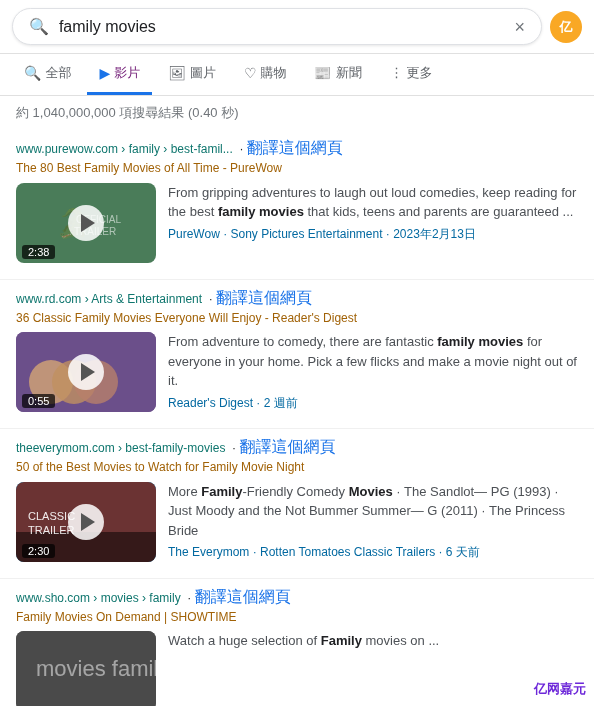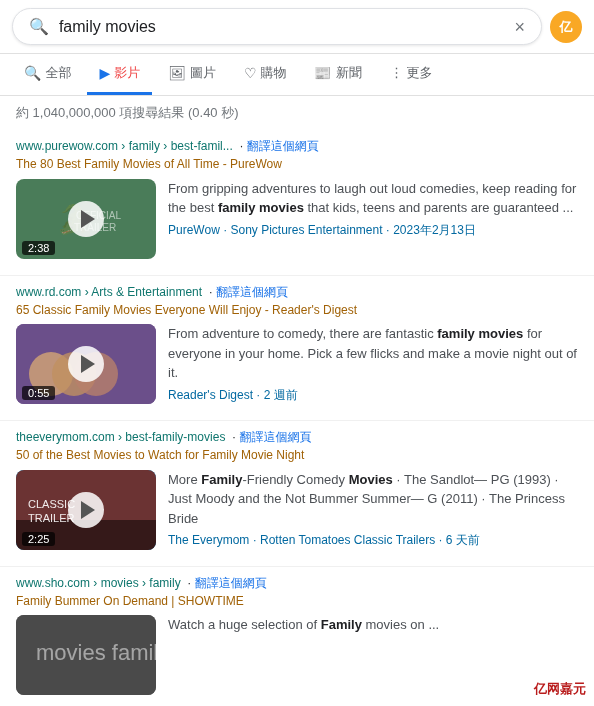--- a/index.html
+++ b/index.html
@@ -99,21 +99,21 @@
     .result-url {
       font-size: 12px;
       color: #202124;
       margin-bottom: 2px;
     }
     .result-url span {
       color: #0f766e;
     }
     .translate-link {
       color: #1a73e8;
-      font-size: 12px;
+      font-size: 16px;
       cursor: pointer;
       text-decoration: none;
     }
     .result-title {
       font-size: 12px;
       color: #a16207;
       cursor: pointer;
       margin-bottom: 6px;
       line-height: 1.3;
     }
@@ -190,21 +190,21 @@
     
     .result-last {
       padding: 8px 16px 8px 16px;
     }
 
     
     .watermark {
       position: fixed;
       bottom: 8px;
       right: 8px;
-      color: #b91c1c;
+      color: #6d28d9;
       font-size: 13px;
       font-weight: bold;
     }
   </style>
 </head>
 <body>
 
 <div class="search-bar-container">
   <div class="search-bar">
     <span style="color:#70757a;margin-right:10px;font-size:16px;">🔍</span>
@@ -214,21 +214,21 @@
   <div class="search-avatar">亿</div>
 </div>
 
 <div class="tabs-container">
   <div class="tab">
     <span class="tab-icon">🔍</span>
     <span>全部</span>
   </div>
   <div class="tab active" style="position:relative;">
     <span class="tab-icon">▶</span>
-    <span style="color:#ef4444;">影片</span>
+    <span style="color:#701a75;">影片</span>
   </div>
   <div class="tab">
     <span class="tab-icon">🖼</span>
     <span>圖片</span>
   </div>
   <div class="tab">
     <span class="tab-icon">♡</span>
     <span>購物</span>
   </div>
   <div class="tab">
@@ -270,21 +270,21 @@
       <div class="result-meta">PureWow · Sony Pictures Entertainment · 2023年2月13日</div>
     </div>
   </div>
 </div>
 
 <div class="result-item">
   <div class="result-url">
     <span>www.rd.com › Arts &amp; Entertainment</span>
     &nbsp;· <a class="translate-link">翻譯這個網頁</a>
   </div>
-  <div class="result-title">65 Classic Family Movies Everyone Will Enjoy - Reader's Digest</div>
+  <div class="result-title">36 Classic Family Movies Everyone Will Enjoy - Reader's Digest</div>
   <div class="result-content">
     <div class="thumbnail-container">
       <div class="thumbnail-bg purple">
         <svg width="140" height="80" viewBox="0 0 140 80">
           <rect width="140" height="80" fill="#6b4f8a"></rect>
           <circle cx="35" cy="50" r="22" fill="#d4a574" opacity="0.8"></circle>
           <circle cx="58" cy="50" r="22" fill="#c09060" opacity="0.8"></circle>
           <circle cx="80" cy="50" r="22" fill="#b8806a" opacity="0.8"></circle>
         </svg>
       </div>
@@ -314,37 +314,37 @@
         <svg width="140" height="80" viewBox="0 0 140 80">
           <rect width="140" height="80" fill="#6b3333"></rect>
           <rect x="0" y="50" width="140" height="30" fill="rgba(0,0,0,0.5)"></rect>
           <text x="12" y="38" font-size="11" fill="#fff" opacity="0.9">CLASSIC</text>
           <text x="12" y="52" font-size="11" fill="#fff" opacity="0.9">TRAILER</text>
         </svg>
       </div>
       <div class="play-btn">
         <div class="play-triangle"></div>
       </div>
-      <div class="duration-badge">2:25</div>
+      <div class="duration-badge">2:30</div>
     </div>
     <div>
       <div class="result-snippet">
         More <strong>Family</strong>-Friendly Comedy <strong>Movies</strong> · The Sandlot— PG (1993) · Just Moody and the Not Bummer Summer— G (2011) · The Princess Bride
       </div>
       <div class="result-meta">The Everymom · Rotten Tomatoes Classic Trailers · 6 天前</div>
     </div>
   </div>
 </div>
 
 <div class="result-last">
   <div class="result-url">
     <span>www.sho.com › movies › family</span>
     &nbsp;· <a class="translate-link">翻譯這個網頁</a>
   </div>
-  <div class="result-title">Family Bummer On Demand | SHOWTIME</div>
+  <div class="result-title">Family Movies On Demand | SHOWTIME</div>
   <div class="result-content">
     <div class="thumbnail-container">
       <div class="thumbnail-bg gray4">
         <svg width="140" height="80" viewBox="0 0 140 80">
           <rect width="140" height="80" fill="#4a4a4a"></rect>
           <text x="20" y="45" font-size="22" fill="#fff" opacity="0.5">movies family</text>
         </svg>
       </div>
     </div>
     <div>

